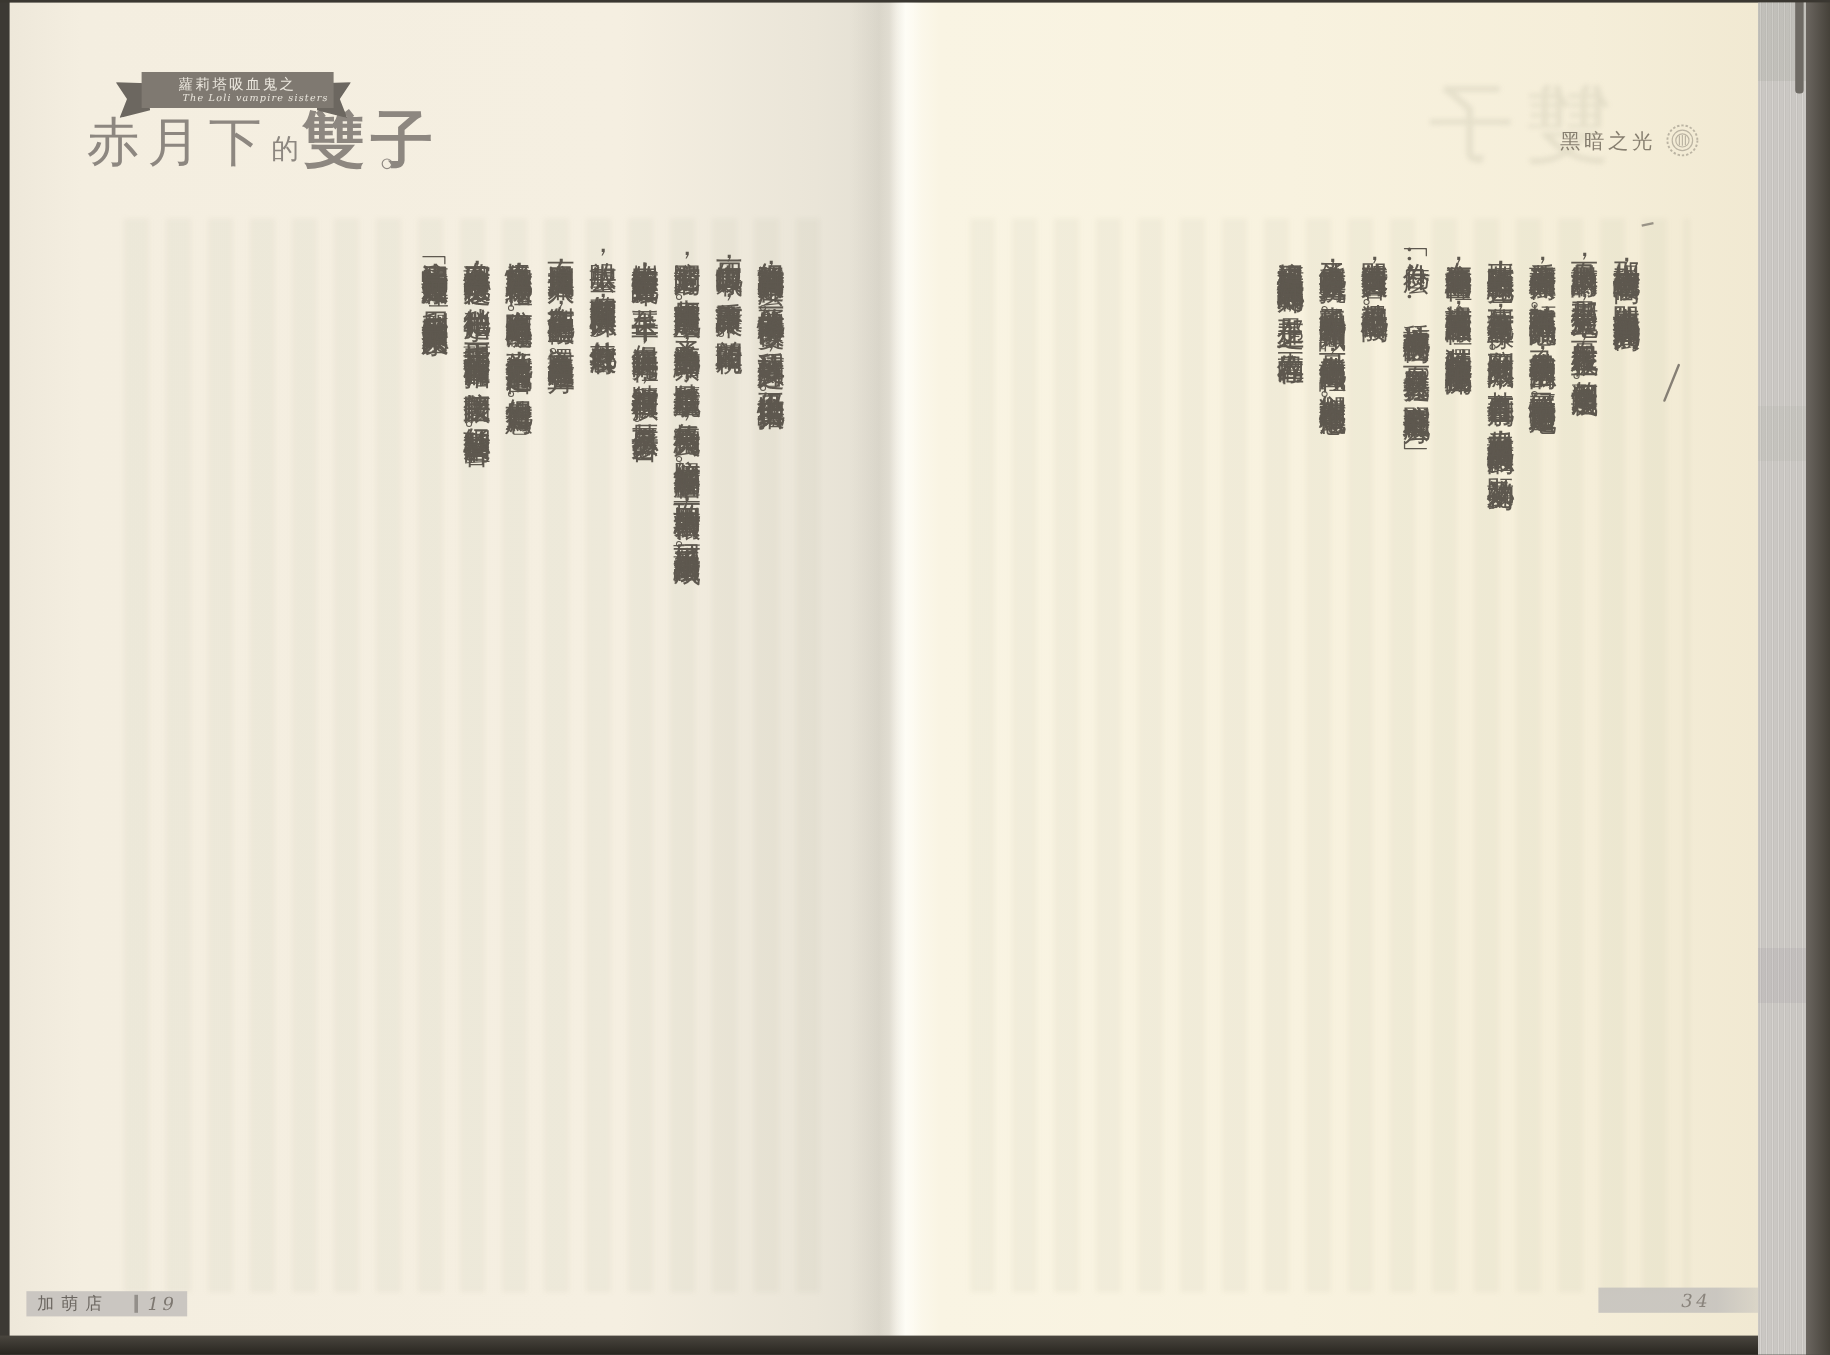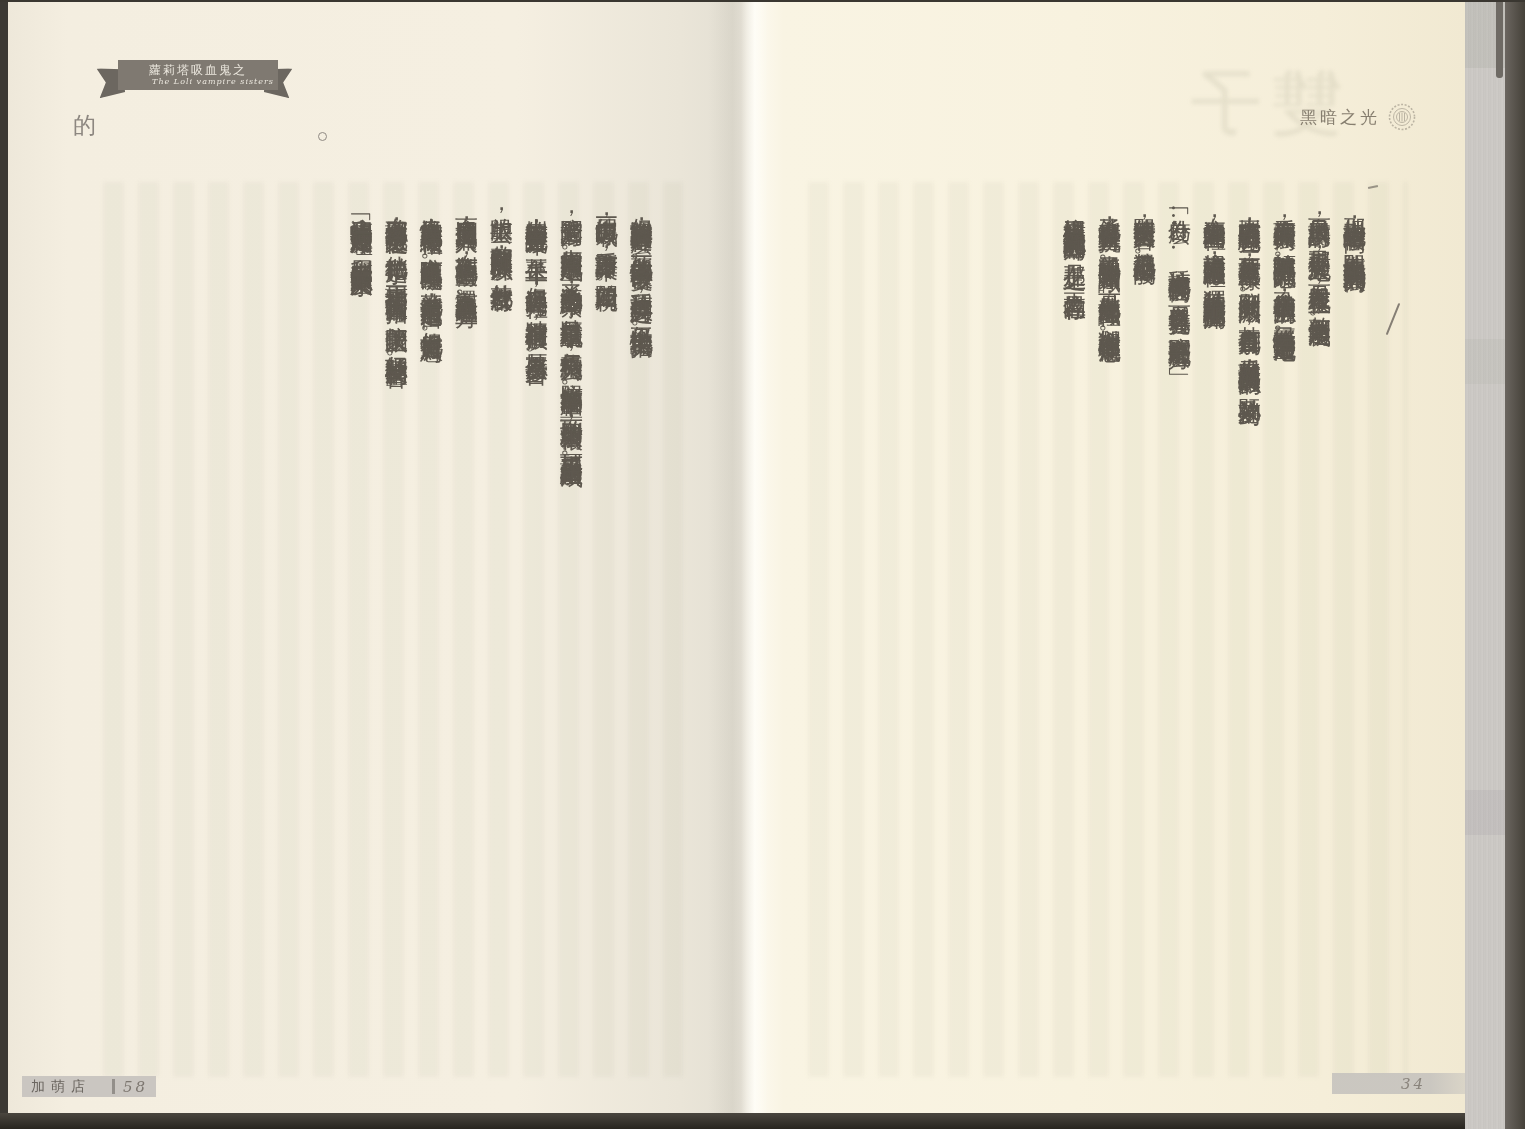--- a/index.html
+++ b/index.html
@@ -107,21 +107,23 @@
   <div class="bleedthrough">雙子</div>
 
   <div class="logo">
     <div class="ribbon-flag flag-l"></div>
     <div class="ribbon-flag flag-r"></div>
     <div class="ribbon">
       <span class="r1">蘿莉塔吸血鬼之</span>
       <span class="r2">The Loli vampire sisters</span>
     </div>
     <div class="logo-title">
+      <span class="t-main">赤月下</span>
       <span class="t-de">的</span>
+      <span class="t-end">雙子</span>
     </div>
     <div class="t-orn"></div>
   </div>
 
   <div class="rp-header">
     <span class="ht">黑暗之光</span>
     <svg class="seal" viewBox="0 0 28 28">
       <circle cx="14" cy="14" r="12.5" fill="none" stroke="#8f887b" stroke-width="1.6" stroke-dasharray="2 1.6"></circle>
       <circle cx="14" cy="14" r="8.5" fill="none" stroke="#8f887b" stroke-width="1"></circle>
       <circle cx="14" cy="14" r="5.5" fill="none" stroke="#8f887b" stroke-width="1"></circle>
@@ -153,21 +155,21 @@
       <p>在確認過四周沒有什麼危險之後，他稍微抬起手，用手指頭打響了一個相當大聲的彈指，接著便閉上眼，仔細聆聽反回來的聲音。</p>
       <p>這和蝙蝠用的「回聲定位」是相同原理，利用聲音反射的回波來探索空間大小及</p>
     </div>
 
   <div class="pencil-mark"></div>
   <div class="pencil-tick"></div>
 
   <div class="footer-band fb-left">
     <span class="shop">加萌店</span>
     <span class="fb-sep"></span>
-    <span class="fb-num">58</span>
+    <span class="fb-num">19</span>
   </div>
   <div class="footer-band fb-right">
     <span class="fb-num">34</span>
   </div>
 
   <div class="fore-edge"></div>
   <div class="fore-edge-tint"></div>
   <div class="bookmark-bar"></div>
   <div class="right-dark"></div>
   <div class="bottom-dark"></div>

